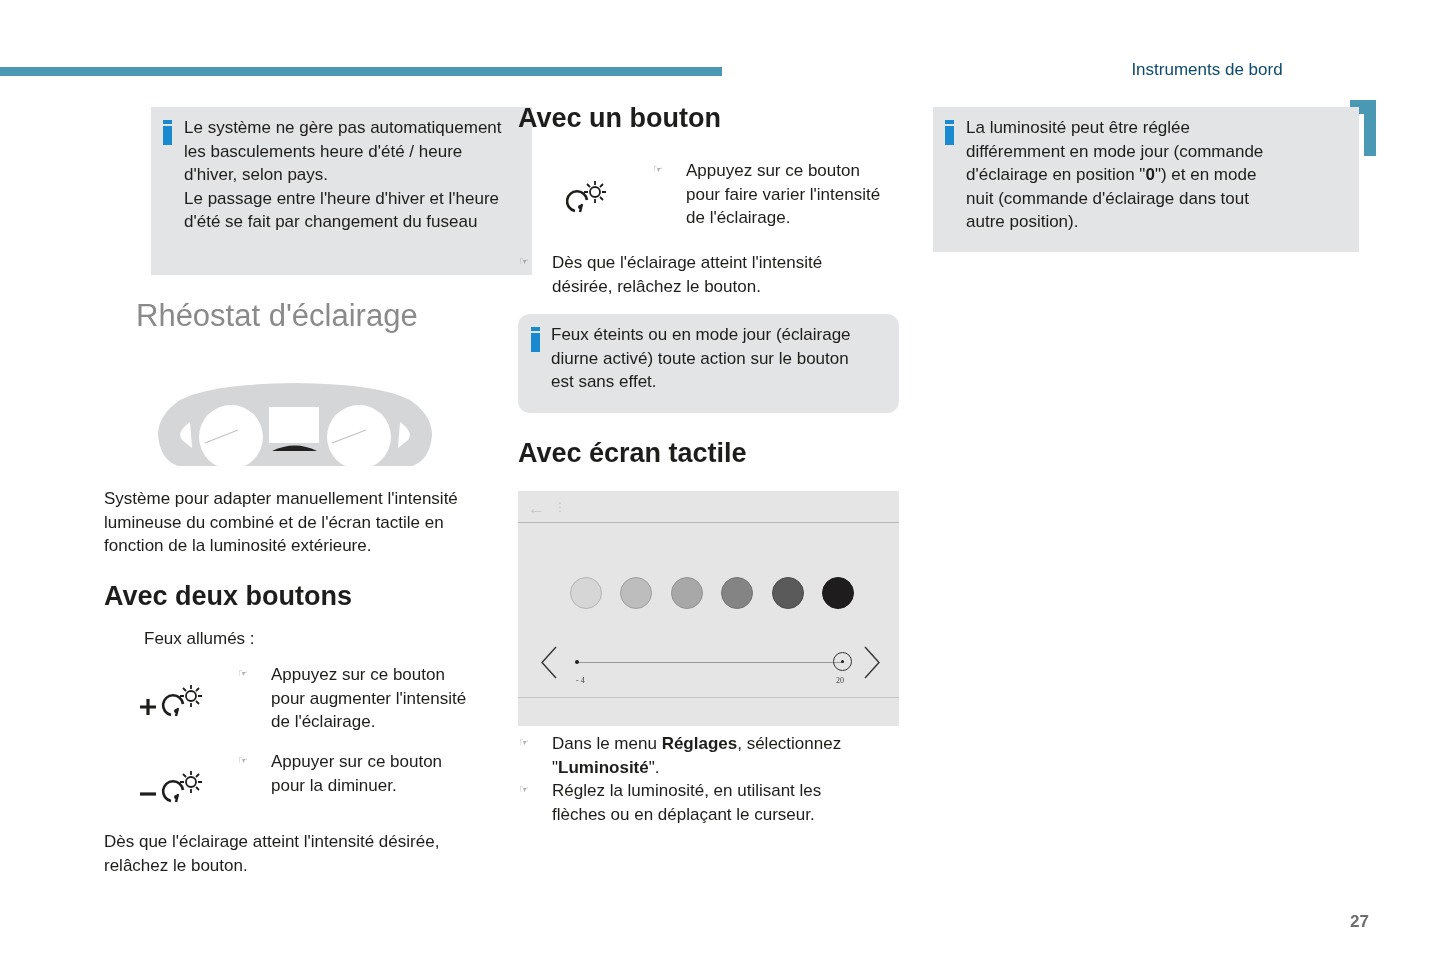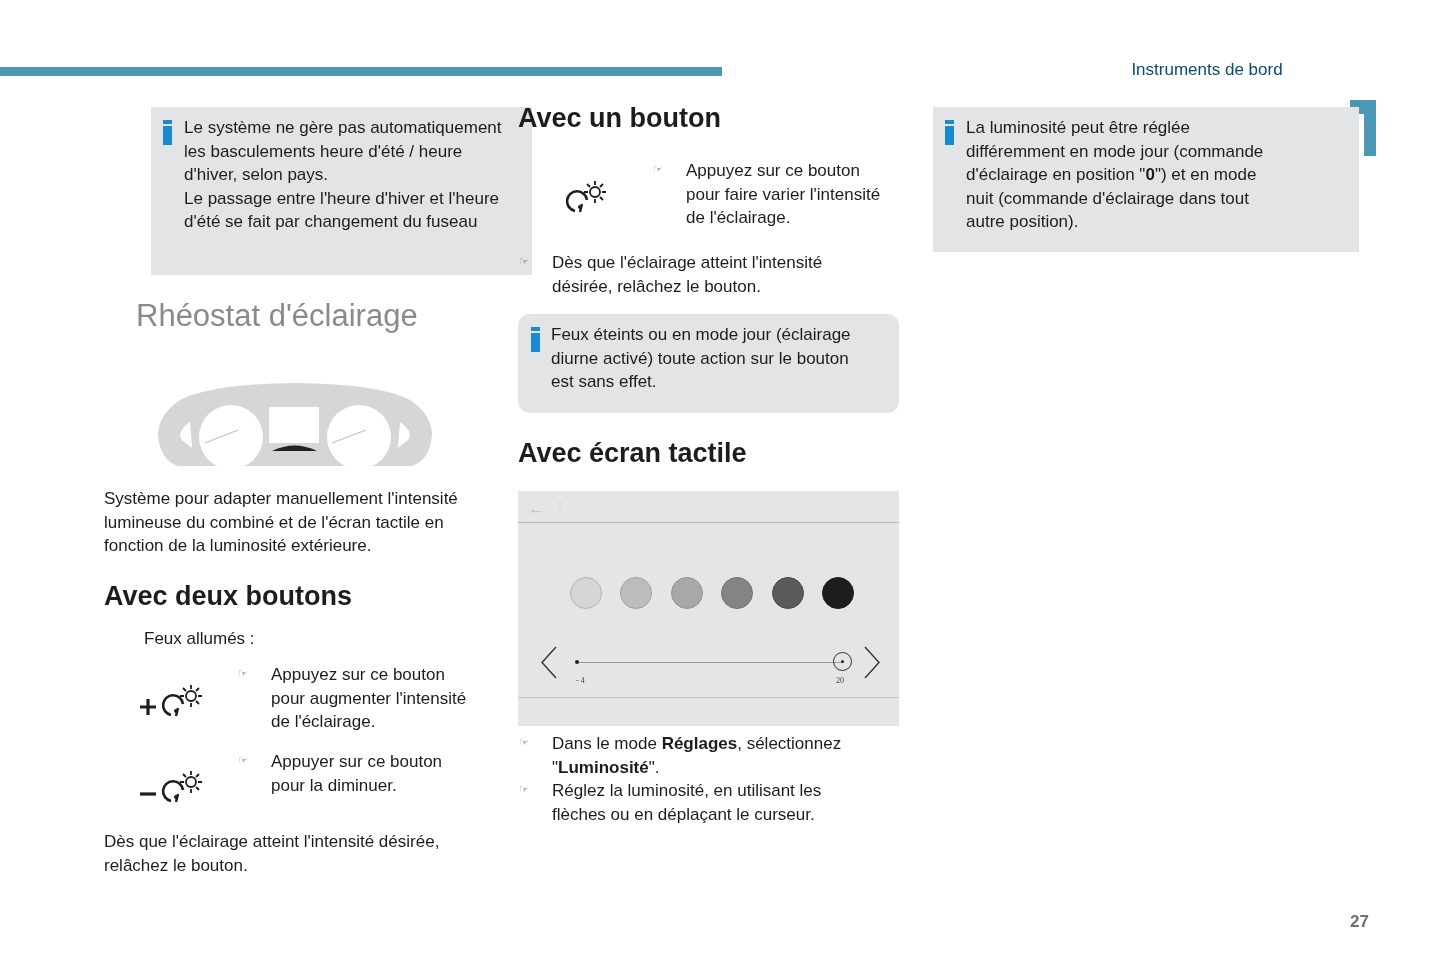--- a/index.html
+++ b/index.html
@@ -180,21 +180,21 @@
   <span class="slider-label" style="left:318px;top:185px;">20</span>
   <svg class="abs" style="left:345px;top:155px;" width="18" height="33" viewBox="0 0 18 33">
     <polyline points="2,1 16,16.5 2,32" fill="none" stroke="#333" stroke-width="1.4"></polyline>
   </svg>
 
   <div class="botline"></div>
 </div>
 
 <span class="bullet" style="left:519px;top:736px;">☞</span>
 <div class="abs para" style="left:552px;top:732px;">
-  <div><span>Dans le mode </span><span class="b">Réglages</span><span>, sélectionnez</span></div>
+  <div><span>Dans le menu </span><span class="b">Réglages</span><span>, sélectionnez</span></div>
   <div><span>"</span><span class="b">Luminosité</span><span>".</span></div>
 </div>
 <span class="bullet" style="left:519px;top:783px;">☞</span>
 <div class="abs para" style="left:552px;top:779px;">
   <div>Réglez la luminosité, en utilisant les</div>
   <div>flèches ou en déplaçant le curseur.</div>
 </div>
 
 <div class="abs infobox" style="left:933px;top:107px;width:381px;height:145px;padding-left:45px;">
   <div class="i-icon">

